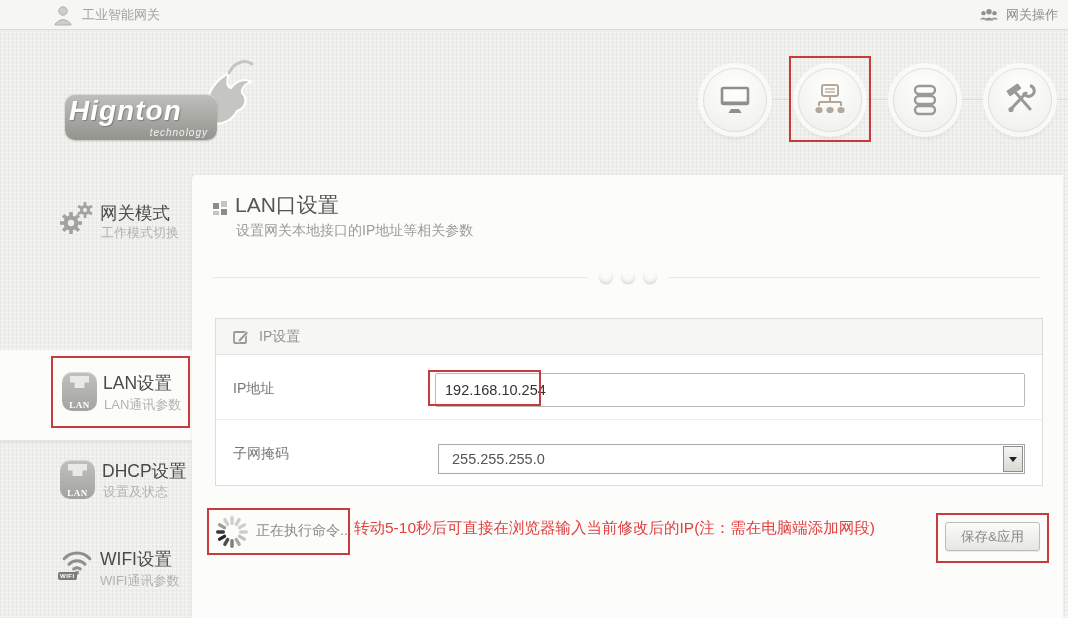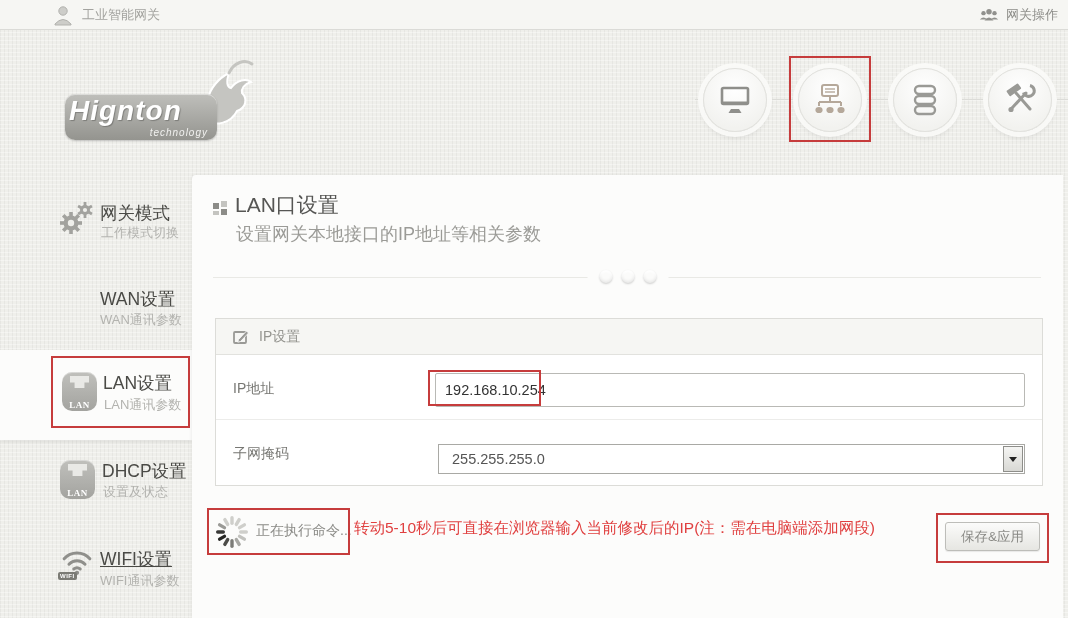--- a/index.html
+++ b/index.html
@@ -51,38 +51,38 @@
   .sitem1 { top:192px; height:52px; } .sitem1 .s-icon{position:absolute;left:56px;top:6px;}
   .sitem1 .s-label{left:100px;top:9px;} .sitem1 .s-sub{left:101px;top:32px;}
   .sitem2 { top:280px; height:52px; }
   .sitem2 .s-label{left:100px;top:7px;} .sitem2 .s-sub{left:100px;top:31px;}
   .sitem3 { top:350px; height:90px; background:#fcfcfb; box-shadow:0 2px 4px rgba(0,0,0,.08); }
   .sitem3 .s-icon{position:absolute;left:62px;top:22px;}
   .sitem3 .s-label{left:103px;top:21px;} .sitem3 .s-sub{left:104px;top:46px;}
   .sitem4 { top:452px; height:52px; } .sitem4 .s-icon{position:absolute;left:60px;top:8px;}
   .sitem4 .s-label{left:102px;top:7px;} .sitem4 .s-sub{left:103px;top:31px;}
   .sitem5 { top:540px; height:56px; } .sitem5 .s-icon{position:absolute;left:58px;top:6px;}
-  .sitem5 .s-label{left:100px;top:7px;text-decoration:underline;} .sitem5 .s-sub{left:100px;top:32px;}
+  .sitem5 .s-label{left:100px;top:7px;} .sitem5 .s-sub{left:100px;top:32px;}
   
   .lanport { position:relative; width:35px; height:39px; border-radius:10px;
     background:linear-gradient(180deg,#c0c0bc,#a3a39f); box-shadow:inset 0 1px 0 rgba(255,255,255,.4); }
   .lanport .port { position:absolute; left:8px; top:4px; width:19px; height:12px; background:#e9e9e6;
     clip-path:polygon(0 0,100% 0,100% 55%,76% 55%,76% 100%,24% 100%,24% 55%,0 55%); }
   .lanport .tag { position:absolute; left:0; right:0; bottom:1px; text-align:center;
     color:#fff; font-size:9px; font-weight:bold; letter-spacing:.5px; font-family:"Liberation Serif",serif; }
   
   .wifiwrap { position:relative; width:38px; height:36px; }
   .wifiwrap .tag { position:absolute; left:0; bottom:2px; background:#7b7b75; color:#fff;
     font-size:6px; font-weight:bold; padding:1px 2px; border-radius:2px; letter-spacing:.5px; }
   
   .content { position:absolute; left:192px; top:175px; width:871px; height:443px;
     background:#fcfcfb; border-radius:4px 0 0 0; box-shadow:-1px 0 3px rgba(0,0,0,.06); }
   .page-head-icon { position:absolute; left:21px; top:26px; }
   .page-title { position:absolute; left:43px; top:16px; font-size:21px; color:#565654; }
-  .page-sub { position:absolute; left:44px; top:47px; font-size:18px; color:#9b9b97; }
+  .page-sub { position:absolute; left:44px; top:47px; font-size:14px; color:#9b9b97; }
   .divider { position:absolute; left:21px; top:102px; width:828px; height:1px; background:#e9e9e5; }
   .dots { position:absolute; left:50%; top:95px; transform:translateX(-50%);
     display:flex; gap:9px; background:#fcfcfb; padding:0 12px; }
   .dot { width:13px; height:13px; border-radius:50%; background:#fbfbfa; cursor:pointer;
     box-shadow:inset 0 -2px 3px rgba(0,0,0,.07), inset 0 2px 2px rgba(255,255,255,.95), 0 1px 2px rgba(0,0,0,.18); }
   
   .panel { position:absolute; left:23px; top:143px; width:828px; height:168px;
     border:1px solid #dcdcd8; background:#fff; }
   .panel-head { position:absolute; left:0; top:0; right:0; height:36px; background:#f6f6f3;
     border-bottom:1px solid #e2e2de; display:flex; align-items:center; padding-left:16px; gap:9px; }
@@ -233,24 +233,20 @@
           </g>
         </g>
         <circle cx="15" cy="25" r="3.2" fill="#efefeb"></circle>
         <circle cx="29" cy="12" r="2.1" fill="#efefeb"></circle>
       </svg>
     </span>
     <span class="s-label">网关模式</span>
     <span class="s-sub">工作模式切换</span>
   </div>
 
-  <div class="sitem sitem2">
-    <span class="s-label">WAN设置</span>
-    <span class="s-sub">WAN通讯参数</span>
-  </div>
 
   <div class="sitem sitem3">
     <span class="s-icon lanport">
       <span class="port"></span>
       <span class="tag">LAN</span>
     </span>
     <span class="s-label">LAN设置</span>
     <span class="s-sub">LAN通讯参数</span>
   </div>
   <div class="hl hl-lan"></div>

